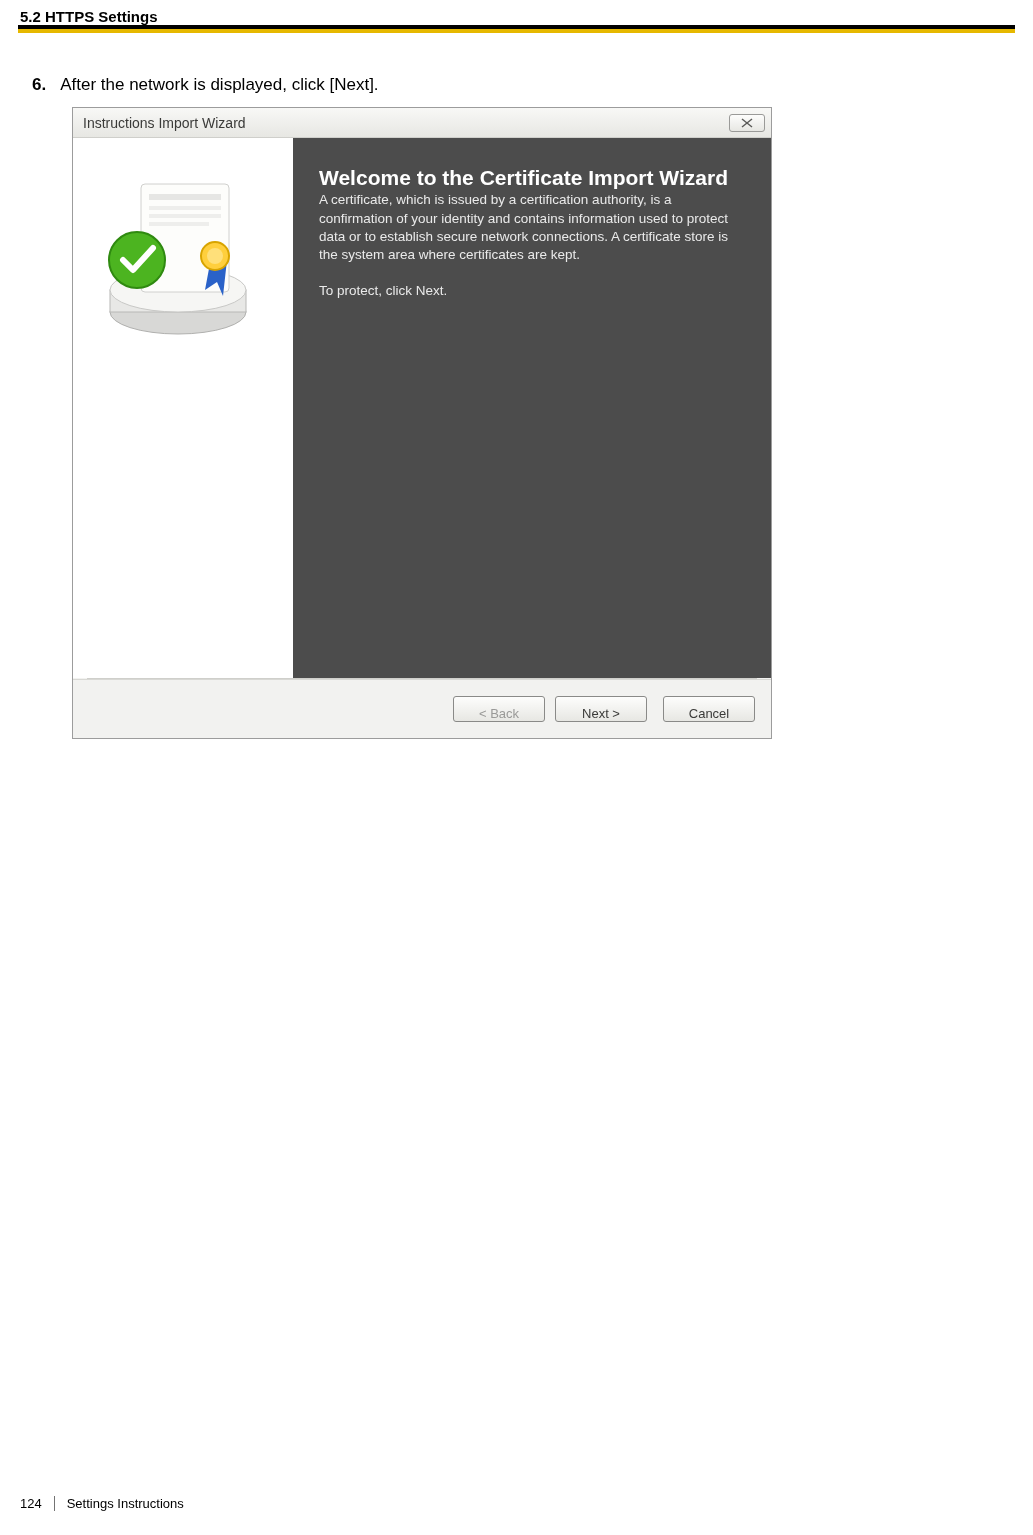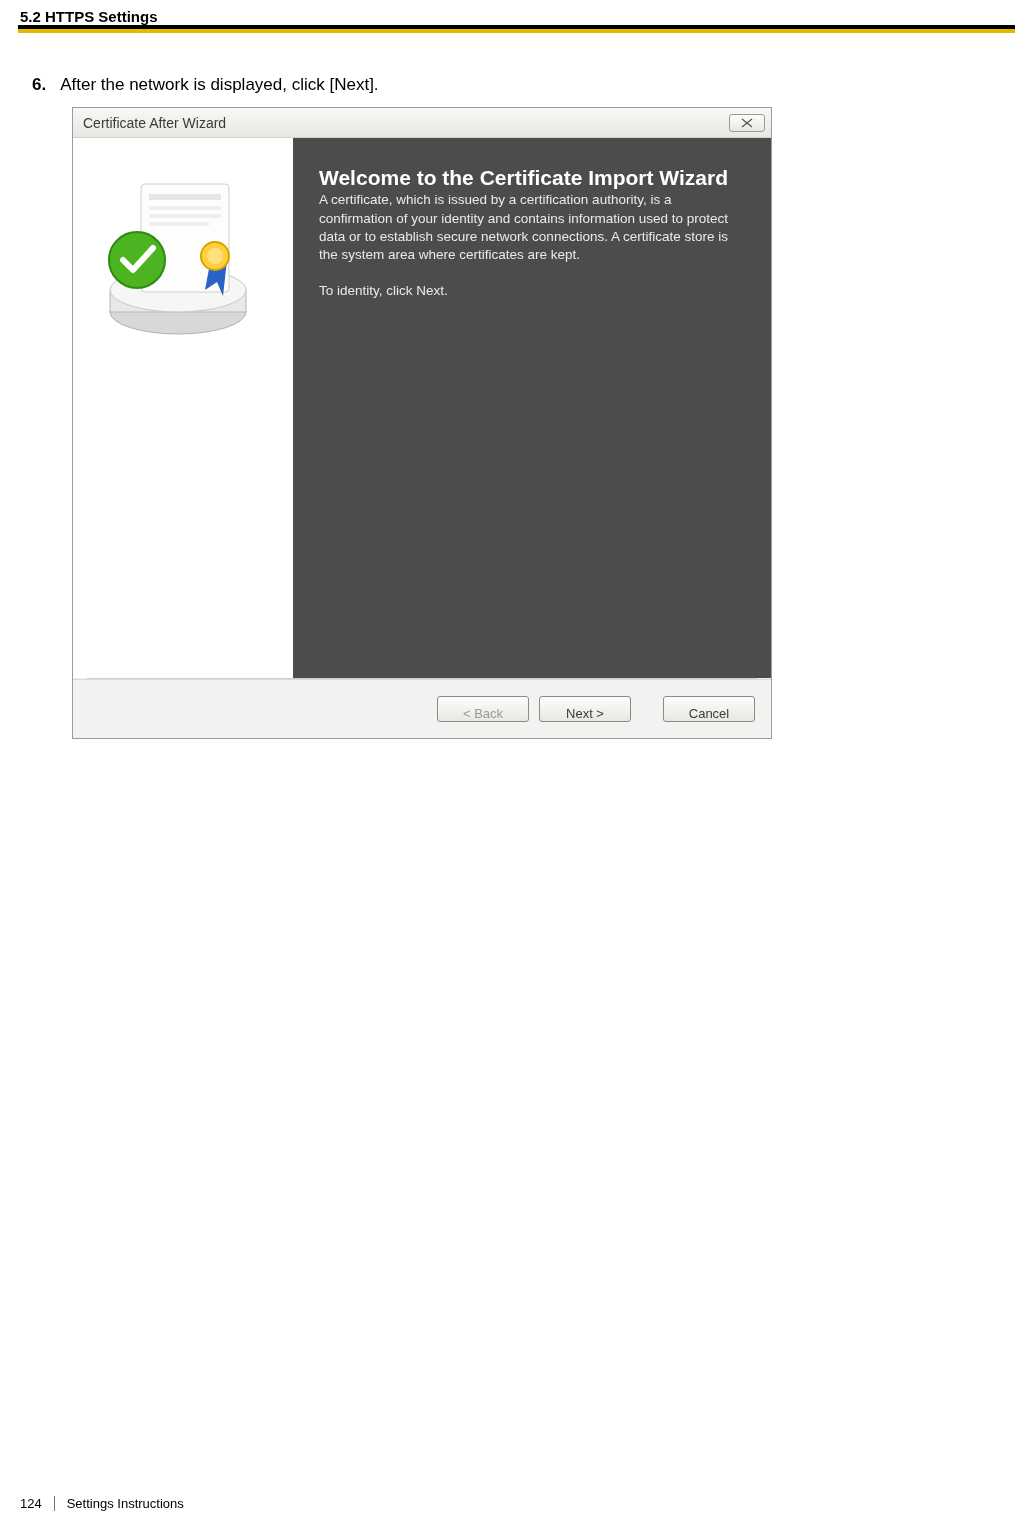--- a/index.html
+++ b/index.html
@@ -149,21 +149,21 @@
 <div class="header-divider"></div>
 <div class="header-accent"></div>
 
 <div class="instruction-block">
   <span class="step-num">6.</span>
   <span class="step-text">After the network is displayed, click [Next].</span>
 </div>
 
 <div class="wizard-window">
   <div class="titlebar">
-    <span class="titlebar-text">Certificate After Wizard</span>
+    <span class="titlebar-text">Instructions Import Wizard</span>
     <div class="close-btn">
       <svg viewBox="0 0 12 10">
         <line x1="1" y1="1" x2="11" y2="9" stroke="#5a5a58" stroke-width="1.5"></line>
         <line x1="11" y1="1" x2="1" y2="9" stroke="#5a5a58" stroke-width="1.5"></line>
       </svg>
     </div>
   </div>
 
   <div class="wizard-body">
     <div class="wizard-left">
@@ -185,34 +185,34 @@
         <circle cx="112" cy="94" r="8" fill="#ffe07a"></circle>
 
         <circle cx="34" cy="98" r="28" fill="#4cb420"></circle>
         <circle cx="34" cy="98" r="28" fill="none" stroke="#2f8a10" stroke-width="2"></circle>
         <polyline points="20,98 30,108 50,86" fill="none" stroke="#ffffff" stroke-width="6" stroke-linecap="round" stroke-linejoin="round"></polyline>
       </svg>
     </div>
     <div class="wizard-right">
       <div class="wizard-title">Welcome to the Certificate Import Wizard</div>
       <div class="wizard-para">A certificate, which is issued by a certification authority, is a confirmation of your identity and contains information used to protect data or to establish secure network connections. A certificate store is the system area where certificates are kept.</div>
-      <div class="wizard-para">To identity, click Next.</div>
+      <div class="wizard-para">To protect, click Next.</div>
     </div>
   </div>
 
   <div style="height:1px; background:#cfcfcb; margin:0 14px;"></div>
 
   <div class="button-strip">
     <div class="win-button disabled">
       <span>&lt; Back</span>
     </div>
     <div class="win-button">
       <span>Next &gt;</span>
     </div>
-    <div class="win-button" style="margin-left:22px;">
+    <div class="win-button" style="margin-left:6px;">
       <span>Cancel</span>
     </div>
   </div>
 </div>
 
 <div class="page-footer">
   <span class="fnum">124</span>
   <span>Settings Instructions</span>
 </div>
 

